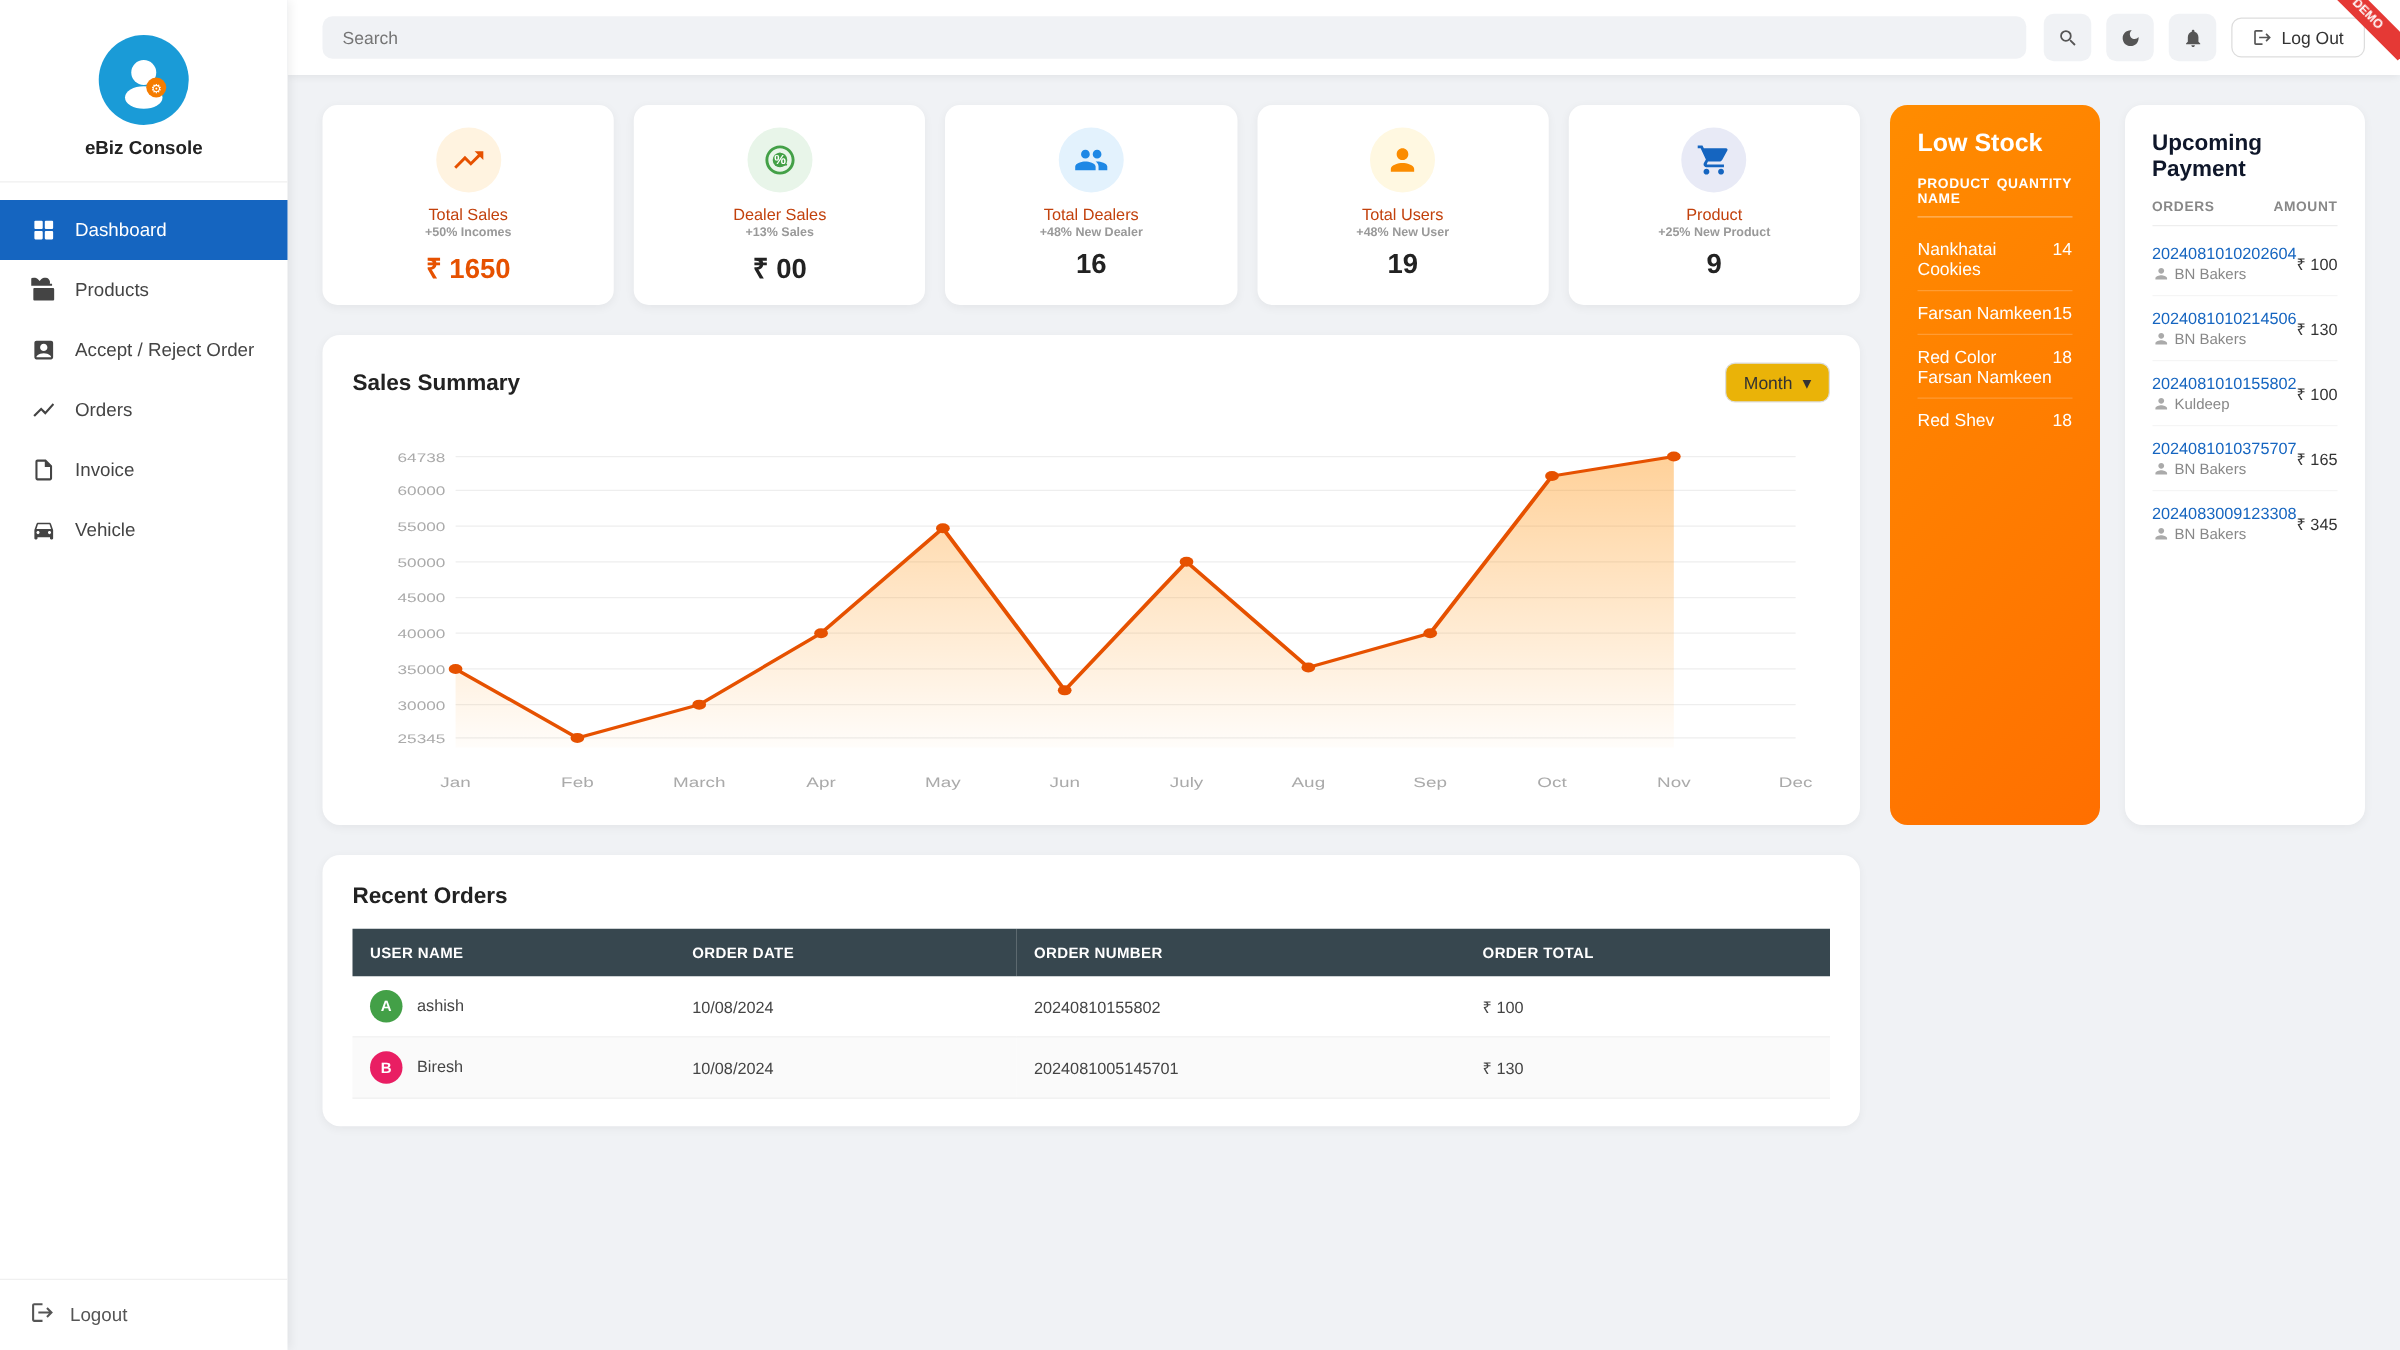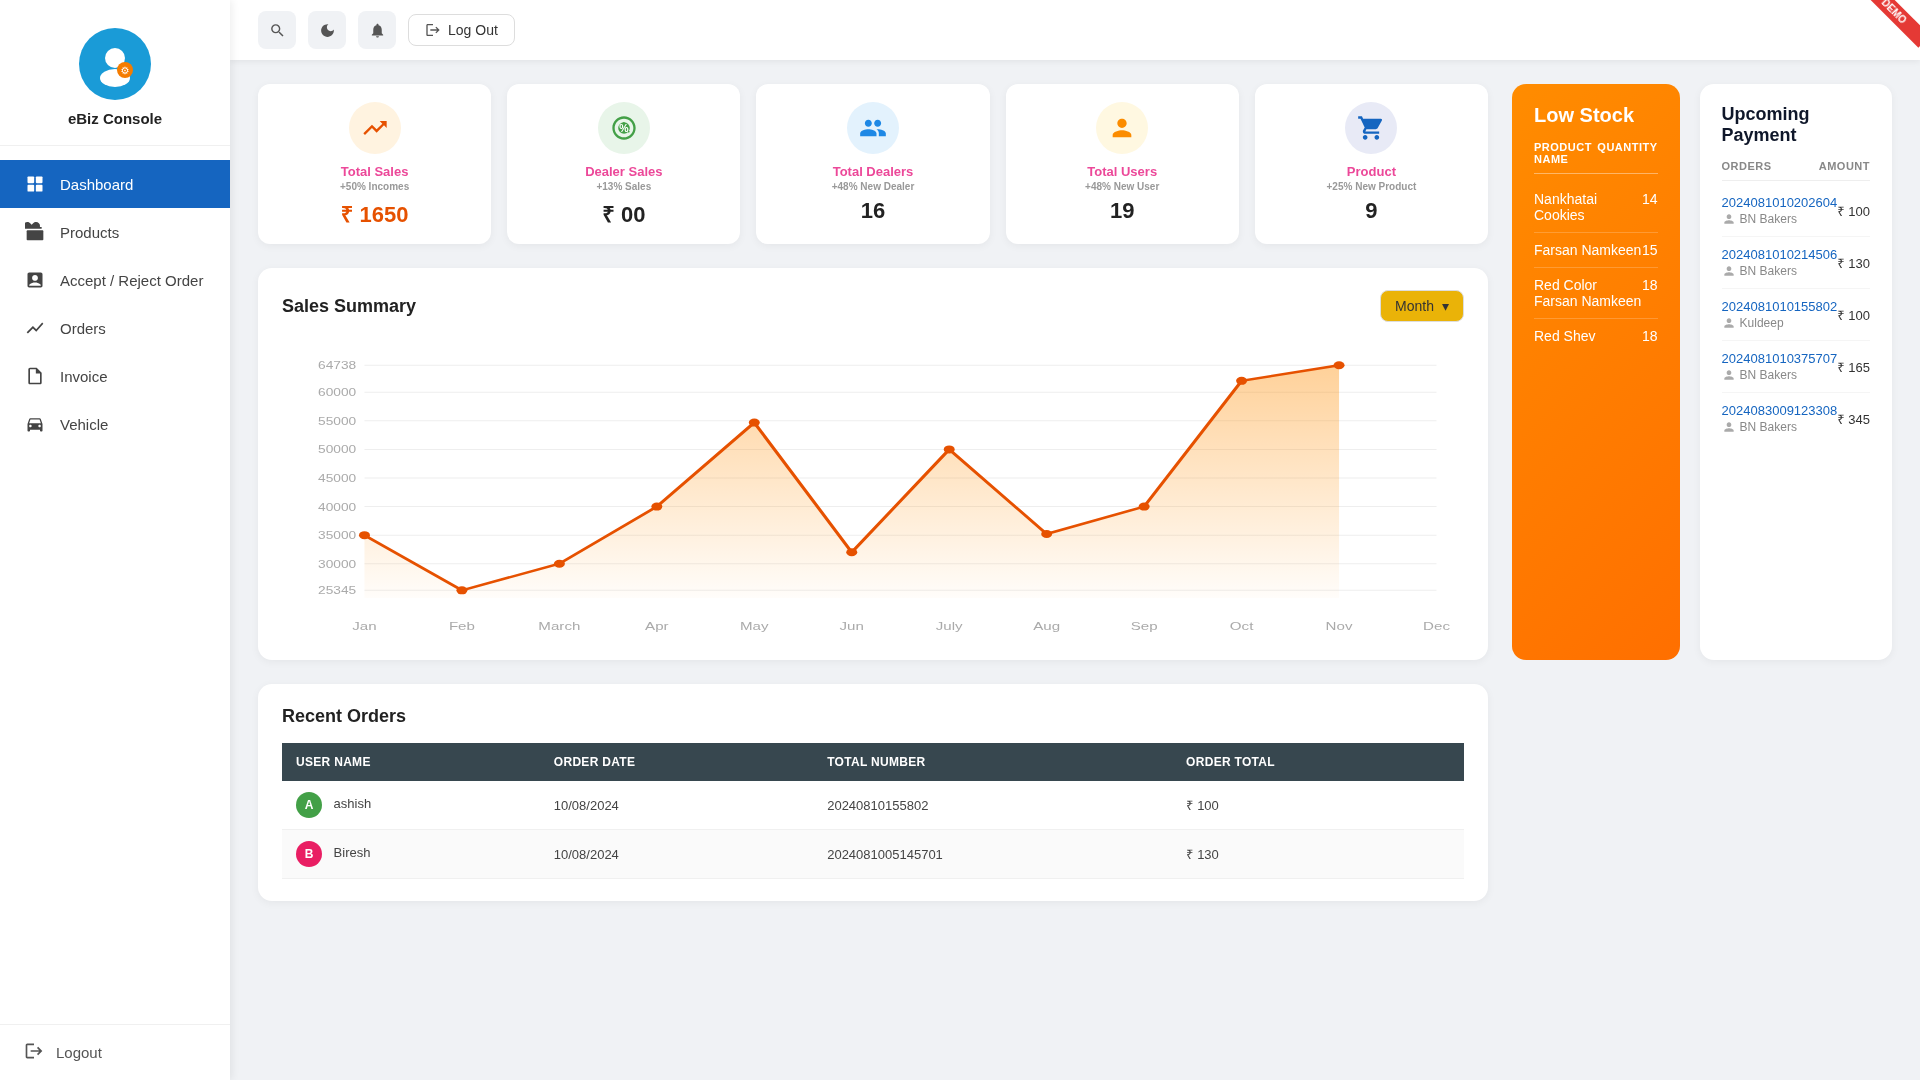--- a/index.html
+++ b/index.html
@@ -120,21 +120,21 @@
       border-radius: 12px;
       padding: 18px 16px 16px;
       display: flex; flex-direction: column; align-items: center;
       box-shadow: 0 2px 8px rgba(0,0,0,0.05);
     }
     .stat-icon {
       width: 52px; height: 52px; border-radius: 50%;
       display: flex; align-items: center; justify-content: center;
       margin-bottom: 10px;
     }
-    .stat-label { font-size: 13px; color: #ec4899; margin-bottom: 2px; font-weight: 700; }
+    .stat-label { font-size: 13px; color: #c2410c; margin-bottom: 2px; font-weight: 400; }
     .stat-sub { font-size: 10px; color: #999; margin-bottom: 6px; font-weight: bold; }
     .stat-value { font-size: 22px; font-weight: 700; color: #222; }
     .stat-value.orange { color: #e65100; }
 
     
     .right-panel {
       grid-column: 2 / 3;
       grid-row: 1 / 3;
       display: flex; flex-direction: row; gap: 20px;
     }
@@ -315,20 +315,21 @@
           </svg>
       </span>
       <span>Logout</span>
     </div>
   </div>
 </aside>
 
 <div class="main">
 
   <header class="topbar">
+    <input class="search-box" type="text" placeholder="Search" style="">
     <div class="topbar-actions">
       <button class="topbar-btn">
         <svg width="17" height="17" viewBox="0 0 24 24" fill="#555">
             <path d="M15.5 14h-.79l-.28-.27A6.471 6.471 0 0 0 16 9.5 6.5 6.5 0 1 0 9.5 16c1.61 0 3.09-.59 4.23-1.57l.27.28v.79l5 4.99L20.49 19l-4.99-5zm-6 0C7.01 14 5 11.99 5 9.5S7.01 5 9.5 5 14 7.01 14 9.5 11.99 14 9.5 14z"></path>
           </svg>
       </button>
       <button class="topbar-btn">
         <svg width="17" height="17" viewBox="0 0 24 24" fill="#555">
             <path d="M12 3c-4.97 0-9 4.03-9 9s4.03 9 9 9 9-4.03 9-9c0-.46-.04-.92-.1-1.36-.98 1.37-2.58 2.26-4.4 2.26-2.98 0-5.4-2.42-5.4-5.4 0-1.81.89-3.42 2.26-4.4-.44-.06-.9-.1-1.36-.1z"></path>
           </svg>
@@ -571,21 +572,21 @@
       </div>
     </div>
 
     <div class="recent-orders">
       <div class="ro-title">Recent Orders</div>
       <table class="ro-table">
         <thead>
           <tr>
             <th>USER NAME</th>
             <th>ORDER DATE</th>
-            <th>TOTAL NUMBER</th>
+            <th>ORDER NUMBER</th>
             <th>ORDER TOTAL</th>
           </tr>
         </thead>
         <tbody id="orders-tbody">
             <tr>
     <td>
       <span class="user-avatar-sm" style="background:#43a047">A</span>
       ashish
     </td>
     <td>10/08/2024</td>

